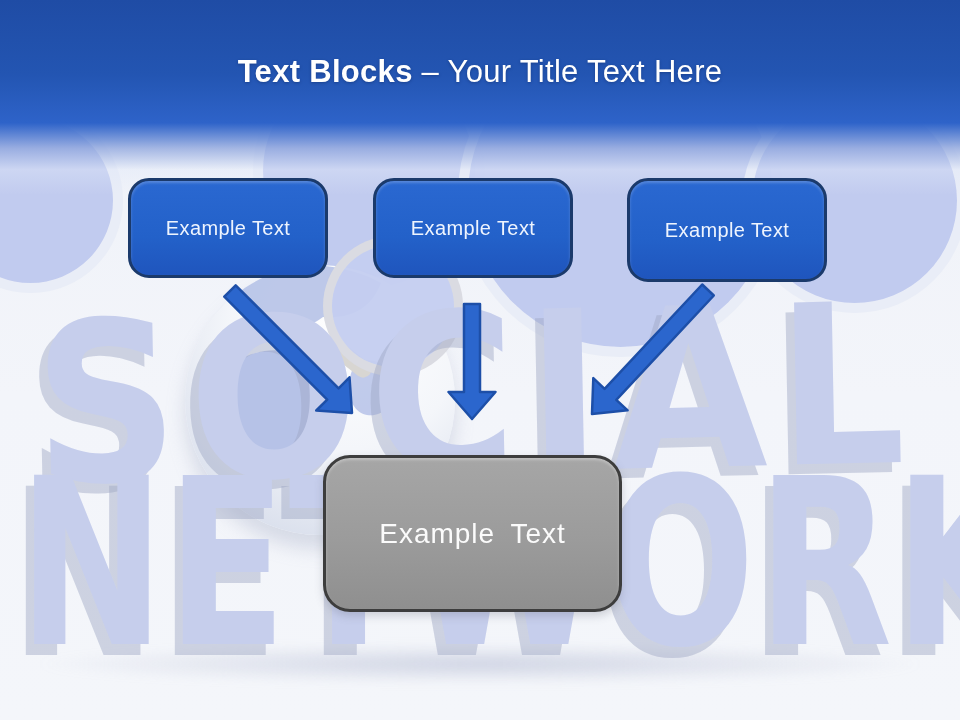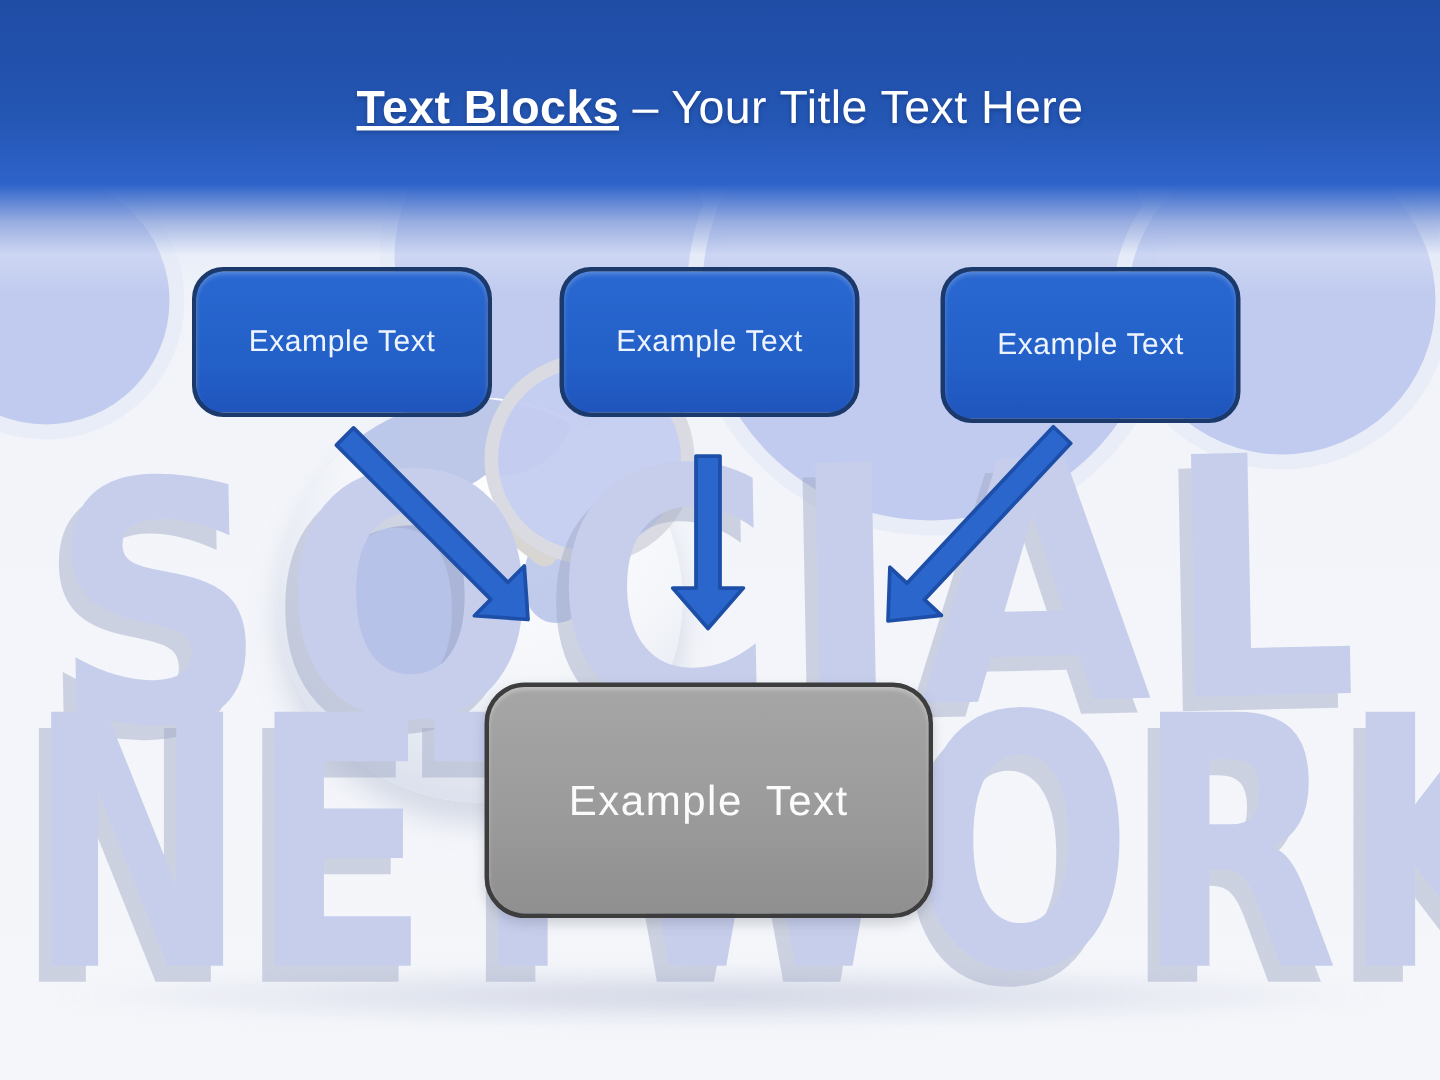--- a/index.html
+++ b/index.html
@@ -50,21 +50,21 @@
     position:absolute;left:0;top:0;width:960px;height:195px;z-index:2;pointer-events:none;
     background:linear-gradient(180deg,
       var(--header-top) 0%, #2355b2 38%, var(--header-mid) 63%,
       rgba(142,165,221,0.78) 76%, rgba(223,231,248,0.40) 87%, rgba(244,246,252,0) 100%);
   }
   .title{
     position:absolute;left:0;top:52px;width:960px;z-index:3;
     text-align:center;color:#ffffff;font-size:31px;line-height:40px;
     text-shadow:0 1px 3px rgba(10,25,70,0.35);letter-spacing:0.3px;
   }
-  .title .em{font-weight:bold;text-decoration:underline;}
+  .title .em{font-weight:bold;}
   
   .block{
     position:absolute;width:200px;height:100px;z-index:3;border-radius:21px;
     background:linear-gradient(180deg,#2a68d1 0%,var(--block-fill) 60%,#1f55bd 100%);
     border:3px solid var(--block-border);box-sizing:border-box;
     display:flex;align-items:center;justify-content:center;
     box-shadow:inset 0 2px 3px rgba(255,255,255,0.22);
   }
   .block .lbl{color:#eef4fe;font-size:20px;letter-spacing:0.4px;}
   .b1{left:128px;top:178px;}

